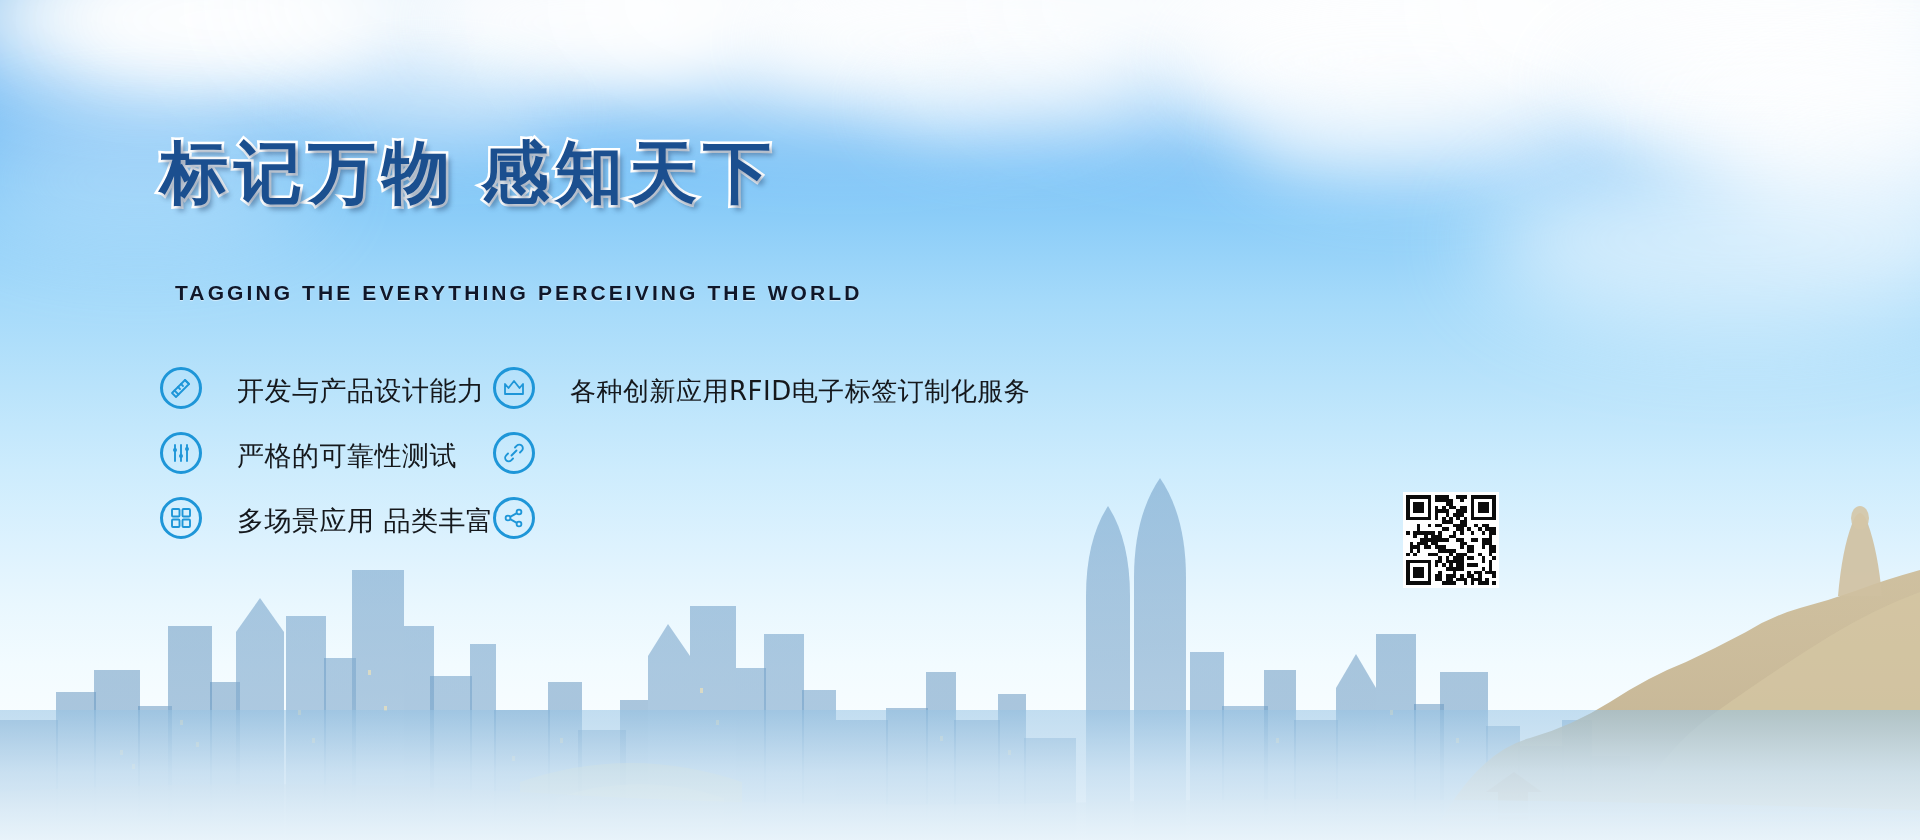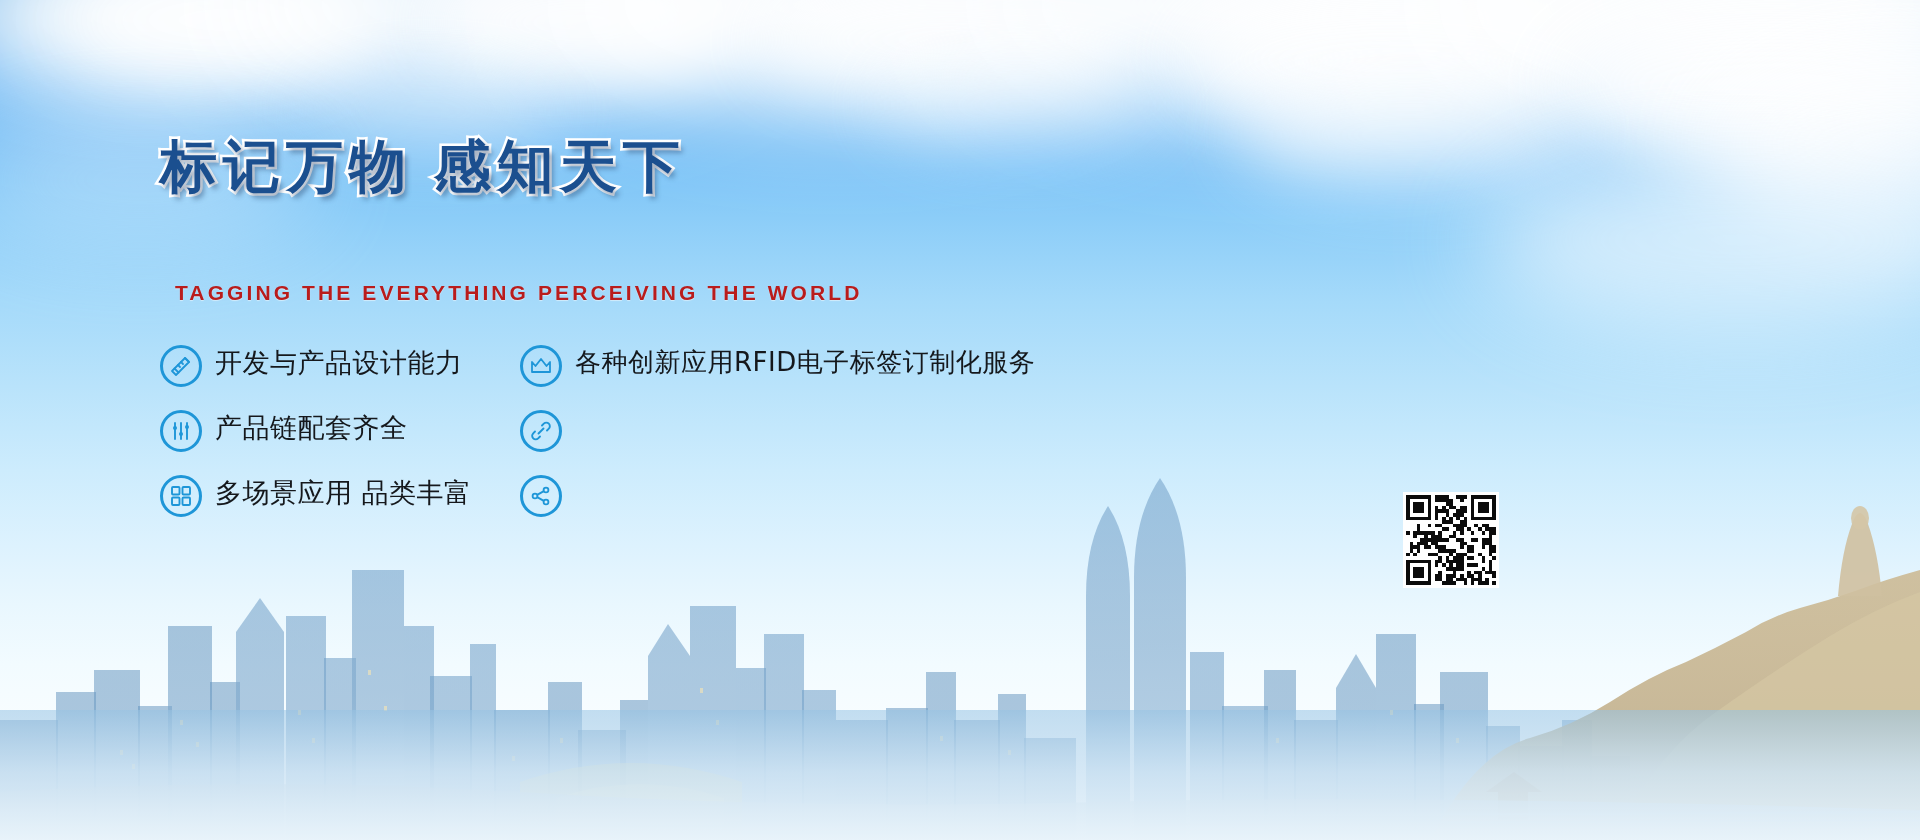--- a/index.html
+++ b/index.html
@@ -55,58 +55,59 @@
   
   .water {
     position:absolute; left:0; bottom:0; width:1920px; height:130px;
     background:linear-gradient(to bottom, rgba(150,195,228,.55), rgba(206,228,244,.85) 48%, rgba(232,243,250,.95));
   }
 
   
   .headline {
     position:absolute;
     left:160px; top:136px;
-    font-size:57px;
+    font-size:68px;
     font-weight:bold;
     letter-spacing:6px;
     color:#1b4f8f;
     line-height:1.08;
     white-space:nowrap;
     -webkit-text-stroke:5px #ffffff;
     paint-order:stroke fill;
     text-shadow:4px 5px 5px rgba(30,60,100,.42);
   }
 
   .tagline {
     position:absolute;
     left:175px; top:281px;
     font-size:21px;
     font-weight:bold;
     letter-spacing:3.1px;
-    color:#b91c1c;
+    color:#0f172a;
     white-space:nowrap;
     text-shadow:0 1px 1px rgba(255,255,255,.5);
   }
 
   
   .features {
     position:absolute;
     left:160px; top:345px;
     width:900px;
   }
   .feat-col { position:absolute; top:0; }
   .feat-col.left  { left:0;   width:360px; }
-  .feat-col.right { left:360px; width:540px; }
+  .feat-col.right { left:333px; width:540px; }
 
   .feature {
     display:flex;
-    align-items:flex-start;
+    align-items:flex-end;
     height:64px;
     margin-bottom:1px;
     white-space:nowrap;
+    gap:22px;
   }
   .feature .ico {
     flex:0 0 auto;
     width:42px; height:42px;
     border-radius:50%;
     border:3px solid #1e96d8;
     display:flex; align-items:center; justify-content:center;
     margin-right:13px;
   }
   .feature .ico svg { display:block; }
@@ -323,21 +324,21 @@
         <span class="ico">
           <svg width="24" height="24" viewBox="0 0 24 24" fill="none" stroke="#1e96d8" stroke-width="1.9" stroke-linecap="round">
             <line x1="6" y1="4" x2="6" y2="20"></line>
             <line x1="12" y1="4" x2="12" y2="20"></line>
             <line x1="18" y1="4" x2="18" y2="20"></line>
             <circle cx="6" cy="9" r="2" fill="#1e96d8" stroke="none"></circle>
             <circle cx="12" cy="15" r="2" fill="#1e96d8" stroke="none"></circle>
             <circle cx="18" cy="8" r="2" fill="#1e96d8" stroke="none"></circle>
           </svg>
         </span>
-        <span class="txt">产品链配套齐全</span>
+        <span class="txt">严格的可靠性测试</span>
       </div>
 
       <div class="feature">
         <span class="ico">
           <svg width="24" height="24" viewBox="0 0 24 24" fill="none" stroke="#1e96d8" stroke-width="1.9">
             <rect x="3" y="3" width="7.5" height="7.5" rx="1"></rect>
             <rect x="13.5" y="3" width="7.5" height="7.5" rx="1"></rect>
             <rect x="3" y="13.5" width="7.5" height="7.5" rx="1"></rect>
             <rect x="13.5" y="13.5" width="7.5" height="7.5" rx="1"></rect>
           </svg>

